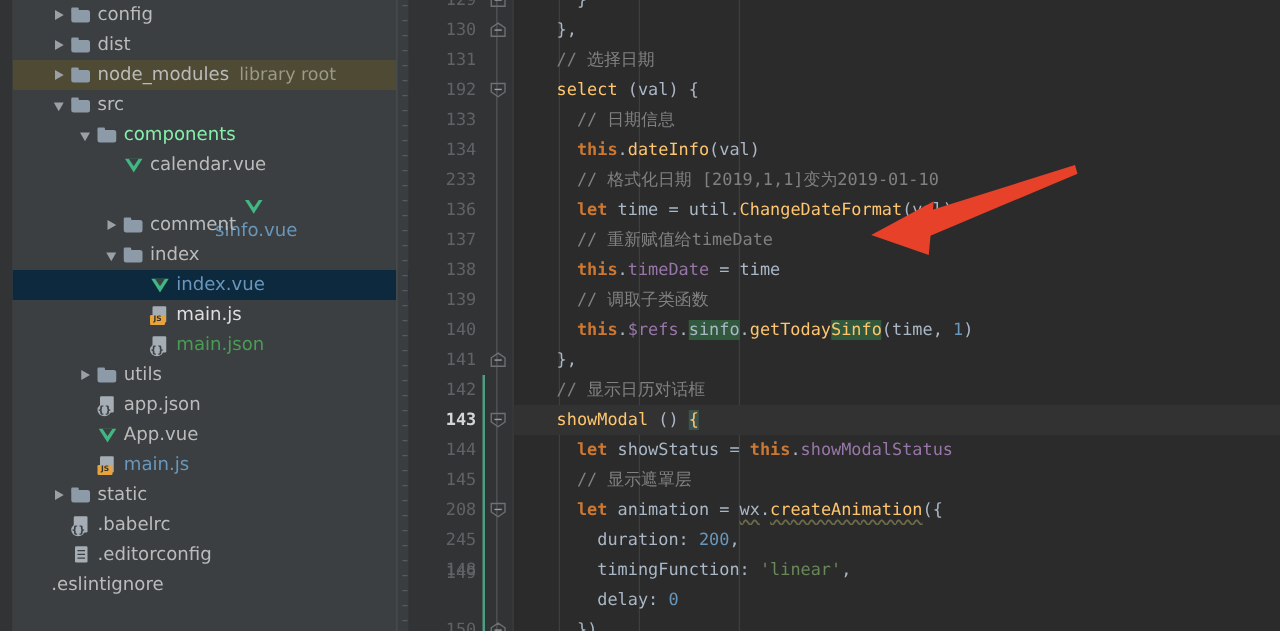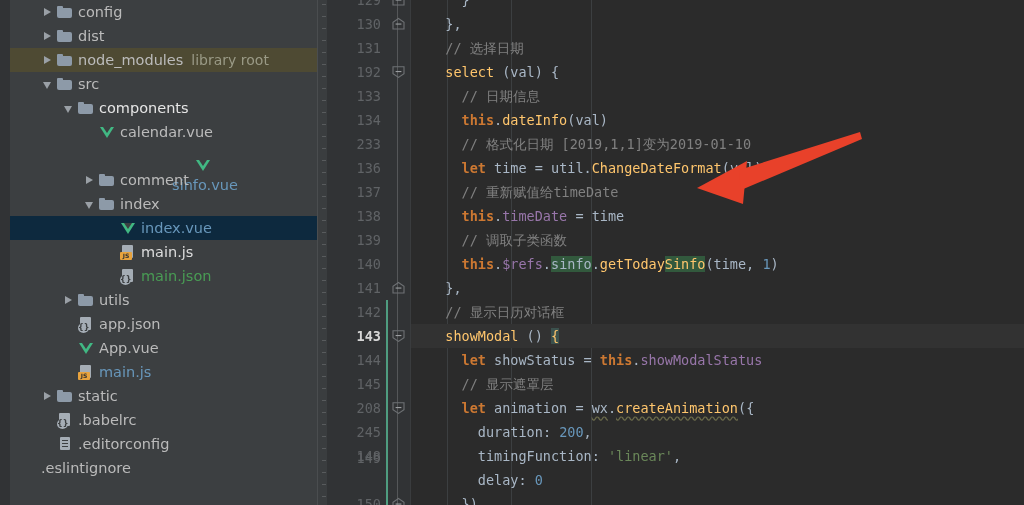--- a/index.html
+++ b/index.html
@@ -329,21 +329,21 @@
           <span class="tree-hint">library root</span>
         </div>
         <div class="tree-row" style="padding-left: 31px;">
           <span class="twisty expanded"></span>
           <span class="ic folder"></span>
           <span class="tree-label" style="color: rgb(187, 187, 187);">src</span>
         </div>
         <div class="tree-row" style="padding-left: 52px;">
           <span class="twisty expanded"></span>
           <span class="ic folder"></span>
-          <span class="tree-label" style="color: #e5e5e5;">components</span>
+          <span class="tree-label" style="color: #86efac;">components</span>
         </div>
         <div class="tree-row" style="padding-left: 73px;">
           <span class="twisty "></span>
           <span class="ic vue"></span>
           <span class="tree-label" style="color: rgb(187, 187, 187);">calendar.vue</span>
         </div>
         <div class="tree-row" style="padding-left: 73px; flex-direction: column;">
           <span class="twisty "></span>
           <span class="ic vue"></span>
           <span class="tree-label" style="color: rgb(104, 151, 187);">sinfo.vue</span>

